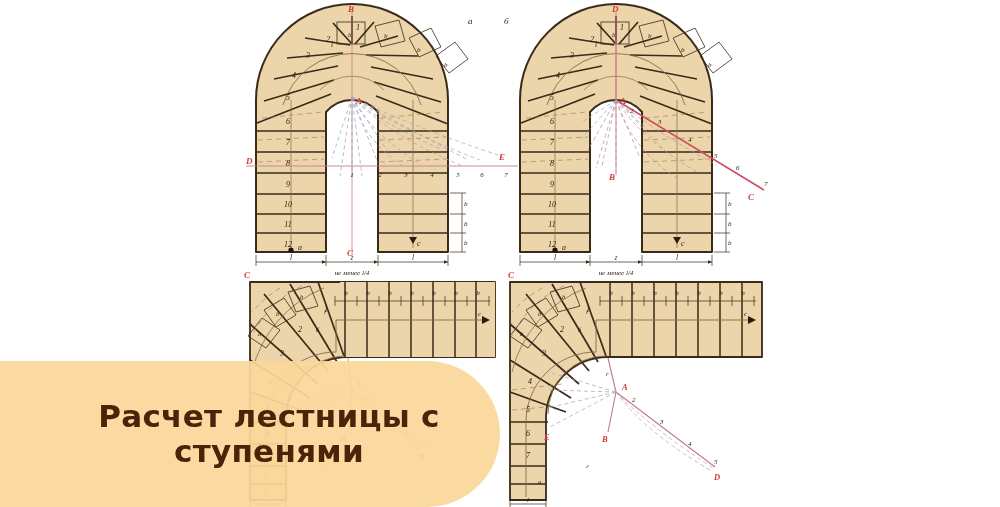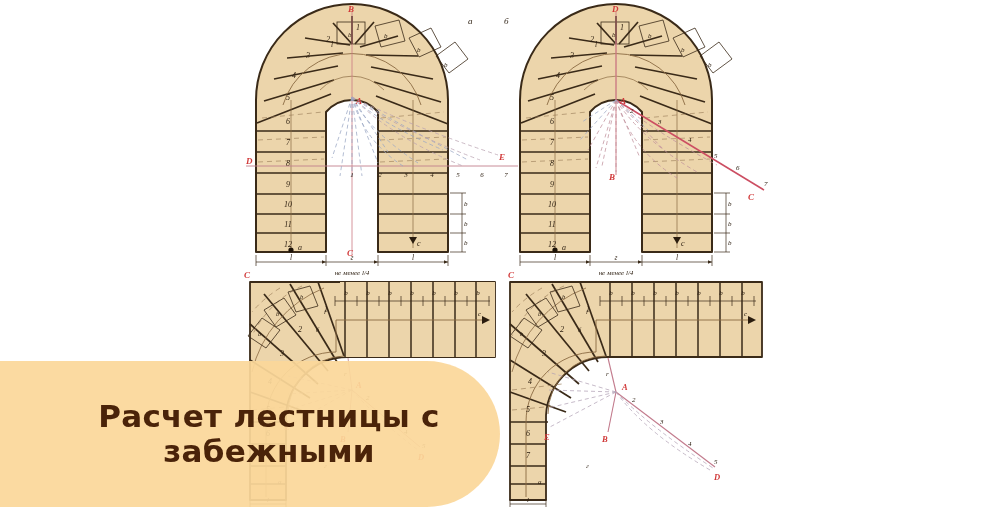--- a/index.html
+++ b/index.html
@@ -636,16 +636,16 @@
         <text x="106" y="104">r</text>
         <text x="86" y="196">г</text>
         <text x="38" y="212">a</text>
       </g>
     </g>
   </svg>
 
   <div class="banner"></div>
   <div class="banner-text">
     <span>Расчет лестницы с</span>
-    <span>забежными</span>
+    <span>ступенями</span>
   </div>
 
 </div>
 
 </body></html>

